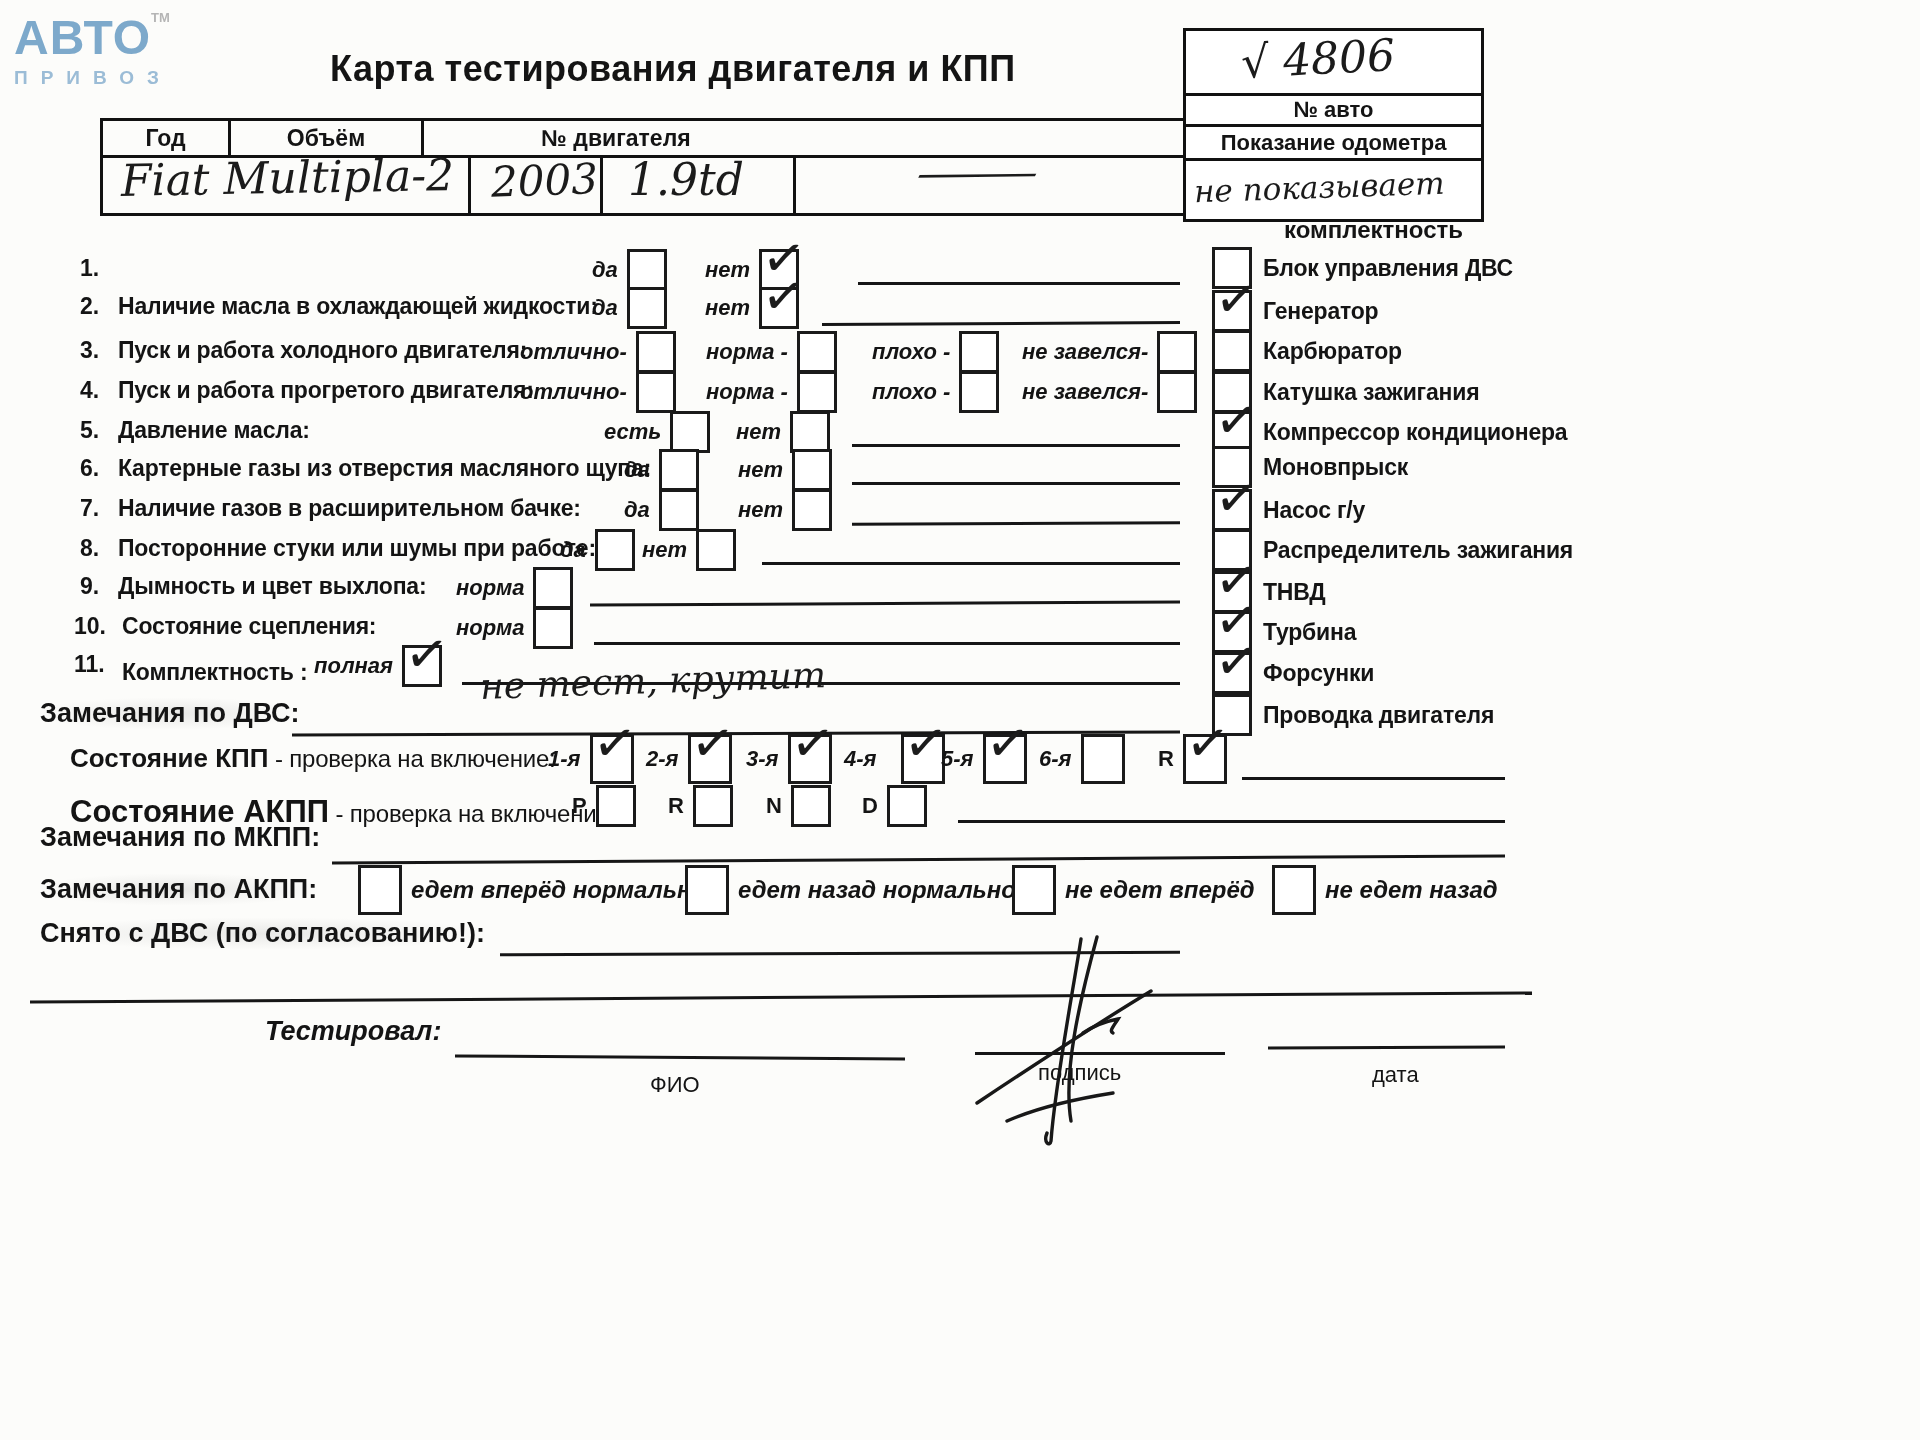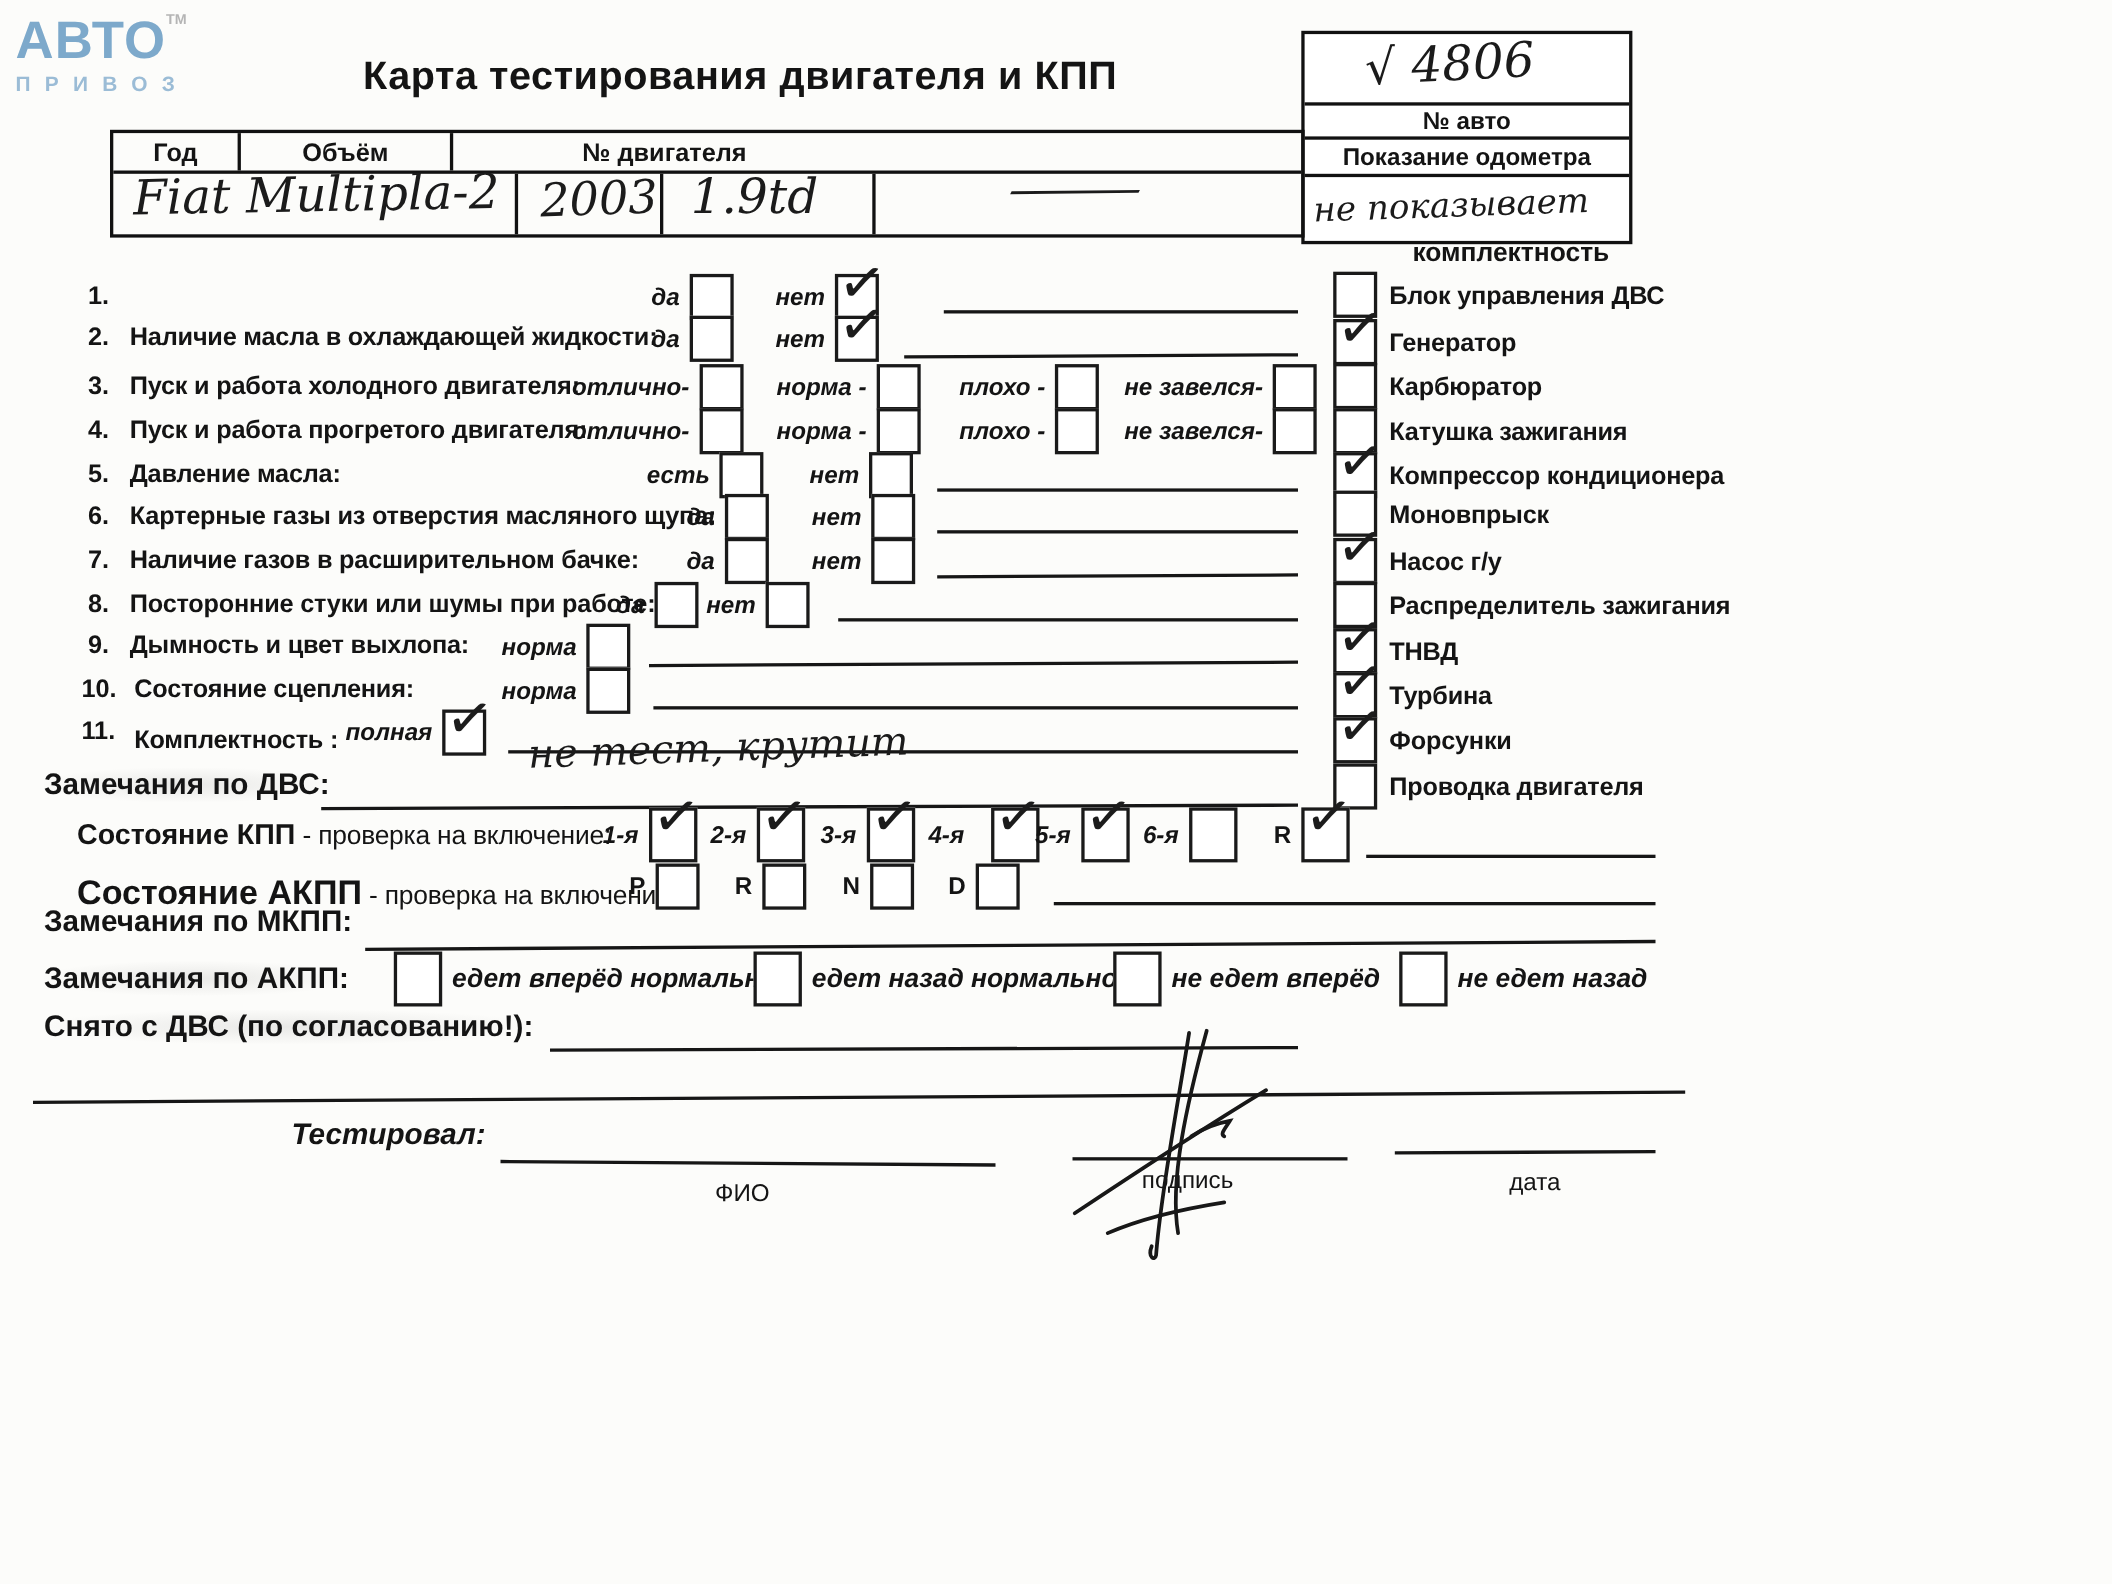--- a/index.html
+++ b/index.html
@@ -72,21 +72,21 @@
     </div>
     <div class="r2">№ авто</div>
     <div class="r3">Показание одометра</div>
     <div class="r4">
       <span class="hw abs" style="left:8px;top:8px;font-size:31px;transform:rotate(-2deg);">не показывает</span>
     </div>
   </div>
 
   <div class="vtable">
     <div class="vhead">
-      <div class="cell" style="width:116px;">Год</div>
+      <div class="cell" style="width:128px;">Год</div>
       <div class="cell" style="width:193px;">Объём</div>
       <div class="cell" style="width:384px;">№ двигателя</div>
     </div>
     <div class="vbody">
       <div class="vsep" style="left:365px;"></div>
       <div class="vsep" style="left:497px;"></div>
       <div class="vsep" style="left:690px;"></div>
       <span class="hw abs" style="left:18px;top:-6px;font-size:44px;transform:rotate(-1deg);">Fiat Multipla-2</span>
       <span class="hw abs" style="left:388px;top:-2px;font-size:42px;transform:rotate(-2deg);">2003</span>
       <span class="hw abs" style="left:525px;top:-4px;font-size:44px;">1.9td</span>
@@ -210,21 +210,21 @@
       </span>
     <span class="opt" style="left:1022px;">
         <span class="it">не завелся-</span>
         <span class="box" data-checked="false"></span>
       </span>
   </div>
 
   <div class="row" style="top:412px;">
     <span class="num abs" style="left:80px;top:5px;">5.</span>
     <span class="lbl abs" style="left:118px;top:5px;">Давление масла:</span>
-    <span class="opt" style="left:588px;text-align:right;">
+    <span class="opt" style="left:604px;text-align:right;">
         <span class="it">есть</span>
         <span class="box" data-checked="false"></span>
       </span>
     <span class="opt" style="left:736px;">
         <span class="it">нет</span>
         <span class="box" data-checked="false"></span>
       </span>
     <span class="fline" style="left:852px;width:328px;top:32px;"></span>
   </div>
 

